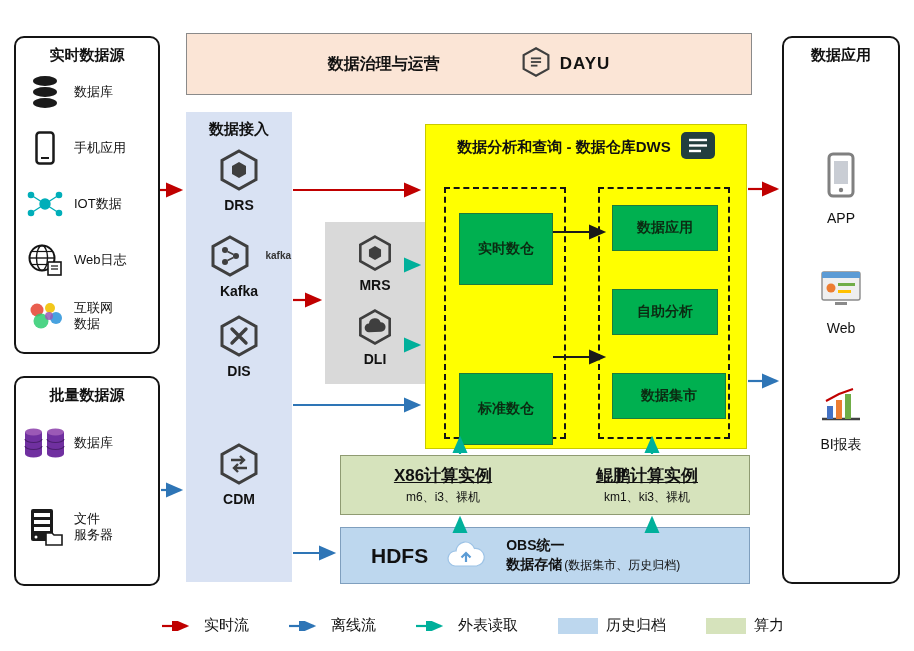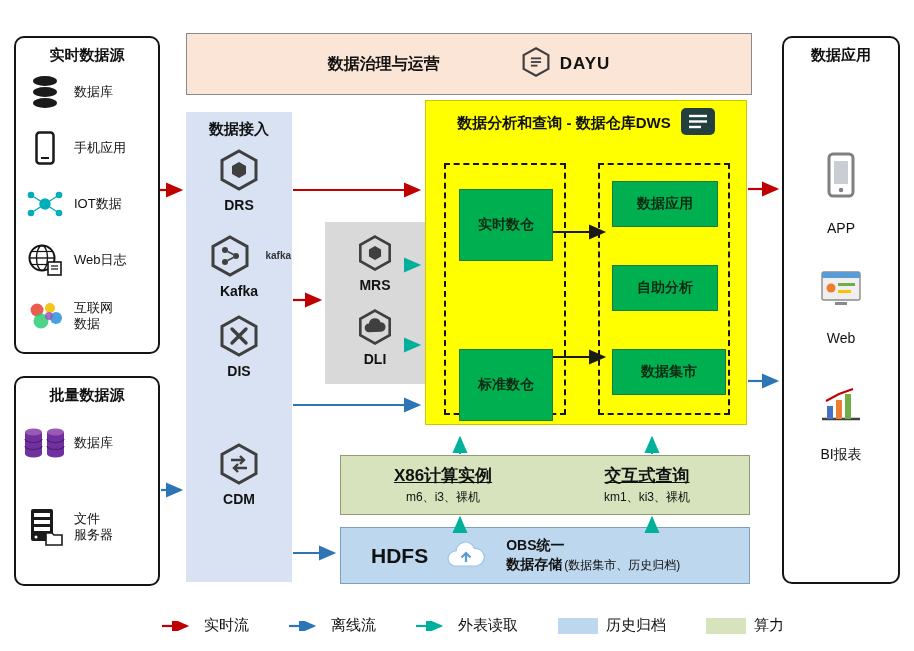--- a/index.html
+++ b/index.html
@@ -30,21 +30,21 @@
   .dayu{display:flex;align-items:center;gap:8px;font-weight:bold;font-size:17px;letter-spacing:1px;}
 
   .ingest{position:absolute;left:186px;top:112px;width:106px;height:470px;background:var(--ingest-bg);box-sizing:border-box;}
   .ingest-title{font-weight:bold;font-size:15px;text-align:center;margin-top:8px;}
   .svc{position:absolute;width:100%;text-align:center;}
   .svc-name{font-weight:bold;font-size:14px;margin-top:1px;}
   .kafka-badge{position:absolute;right:1px;top:16px;font-size:10px;font-weight:bold;color:#333;}
 
   .grayproc{position:absolute;left:325px;top:222px;width:100px;height:162px;background:var(--gray-box);}
 
-  .dws{position:absolute;left:425px;top:100px;width:322px;height:325px;background:var(--dws-bg);
+  .dws{position:absolute;left:425px;top:124px;width:322px;height:325px;background:var(--dws-bg);
     border:1px solid #c9c900;box-sizing:border-box;}
   .dws-title{display:flex;align-items:center;justify-content:center;gap:10px;margin-top:7px;font-weight:bold;font-size:15px;}
   .dashed{position:absolute;border:2px dashed #141414;box-sizing:border-box;}
   .dashed-left{left:18px;top:62px;width:122px;height:252px;}
   .dashed-right{left:172px;top:62px;width:132px;height:252px;}
   .gbox{position:absolute;background:var(--green-box);border:1px solid #1e7a3c;box-sizing:border-box;
     display:flex;align-items:center;justify-content:center;font-weight:bold;font-size:14px;color:#0b2b12;}
   .g1{left:13px;top:24px;width:94px;height:72px;}
   .g2{left:13px;top:148px;width:94px;height:72px;margin-top:36px;}
   .r1{left:12px;top:16px;width:106px;height:46px;}
@@ -60,21 +60,21 @@
   .hdfs{position:absolute;left:340px;top:527px;width:410px;height:57px;background:var(--history-archive);
     border:1px solid #7f9fbe;box-sizing:border-box;display:flex;align-items:center;gap:16px;padding-left:30px;}
   .hdfs-label{font-weight:bold;font-size:21px;}
   .obs-text{line-height:1.25;}
   .obs-l1{font-weight:bold;font-size:14px;}
   .obs-b{font-weight:bold;font-size:14px;}
   .obs-note{font-size:12px;font-weight:normal;margin-left:2px;}
 
   .apps-box{left:782px;top:36px;width:118px;height:548px;}
   .app-item{position:absolute;width:100%;text-align:center;}
-  .app-label{font-size:14px;margin-top:18px;}
+  .app-label{font-size:14px;margin-top:8px;}
 
   .legend{position:absolute;left:162px;top:616px;display:flex;align-items:center;gap:40px;}
   .legend-item{display:flex;align-items:center;gap:8px;font-size:15px;}
   .swatch{width:40px;height:16px;display:inline-block;}
 
   .overlay{position:absolute;left:0;top:0;width:914px;height:651px;pointer-events:none;z-index:10;}
   .al{stroke-width:2.2;fill:none;}
   .al.red{stroke:var(--realtime-flow);}
   .al.blue{stroke:var(--offline-flow);}
   .al.teal{stroke:var(--external-read);}
@@ -299,21 +299,21 @@
       <div class="gbox r3">数据集市</div>
     </div>
   </div>
 
   <div class="compute">
     <div class="compute-col">
       <div class="compute-title">X86计算实例</div>
       <div class="compute-detail">m6、i3、裸机</div>
     </div>
     <div class="compute-col">
-      <div class="compute-title">交互式查询</div>
+      <div class="compute-title">鲲鹏计算实例</div>
       <div class="compute-detail">km1、ki3、裸机</div>
     </div>
   </div>
 
   <div class="hdfs">
     <span class="hdfs-label">HDFS</span>
     <span>
       <svg width="46" height="32" viewBox="0 0 46 32">
         <path d="M11,28 a7.5,7.5 0 0 1 1,-15 a9.5,9.5 0 0 1 18.5,-2.5 a7,7 0 0 1 2,17.5 z" fill="#fff" stroke="#9DC3E6" stroke-width="1.2"></path>
         <path d="M22,24 v-9 m-4.5,4.5 l4.5,-4.5 4.5,4.5" stroke="#5B9BD5" stroke-width="2.2" fill="none"></path>

